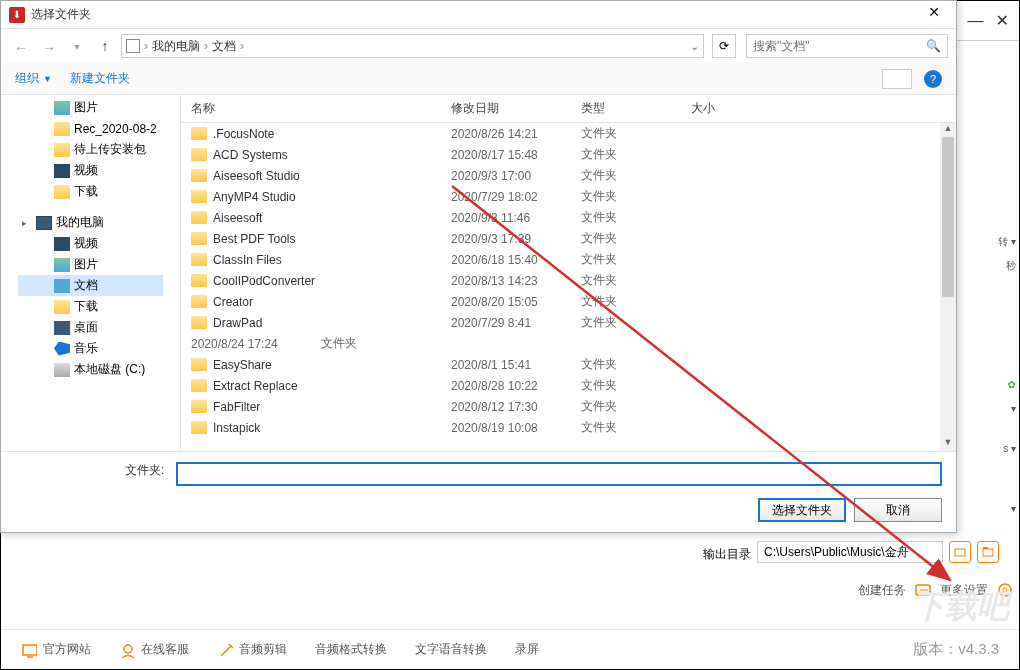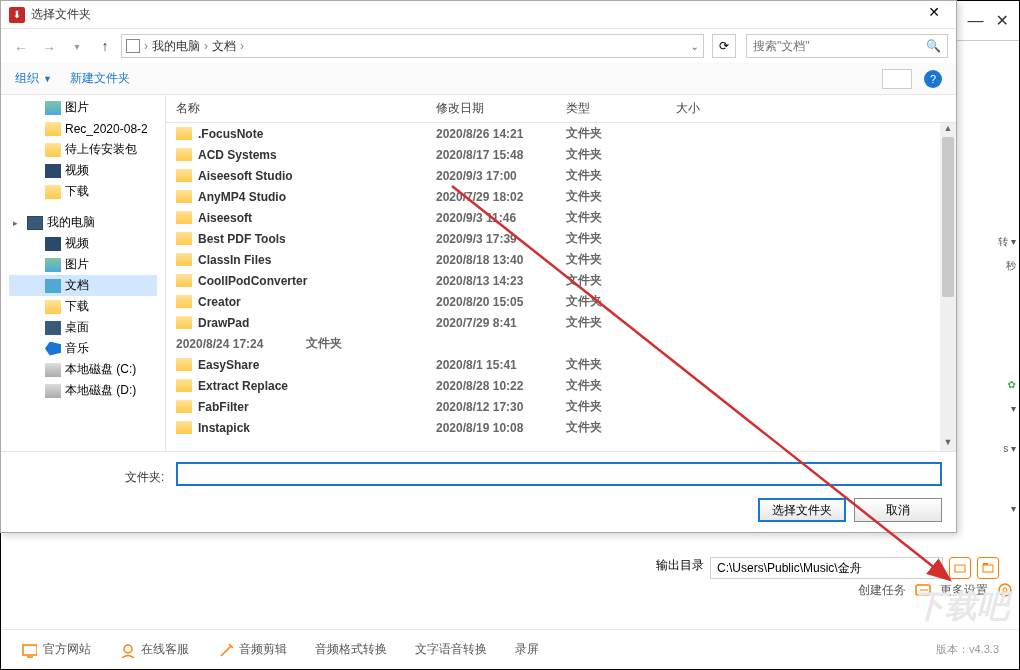--- a/index.html
+++ b/index.html
@@ -7,22 +7,22 @@
 .bg-window { position:absolute; top:0; left:0; right:0; bottom:0; border:1px solid #000; background:#fff; }
 .bg-top { position:absolute; top:0; right:0; left:956px; height:40px; border-bottom:1px solid #ccc; display:flex; justify-content:flex-end; align-items:center; padding:0 10px; gap:12px; }
 .bg-top span { font-size:16px; color:#333; }
 .bg-right { position:absolute; right:1px; top:230px; bottom:40px; width:20px; }
 .bg-side-btn { width:18px; height:20px; font-size:10px; color:#555; margin:4px 0; text-align:right; }
 .bg-watermark { position:absolute; right:10px; bottom:40px; font-size:32px; color:#e8e8e8; font-weight:bold; font-style:italic; }
 .bg-bottom { position:absolute; bottom:0; left:0; right:0; height:40px; border-top:1px solid #e5e5e5; display:flex; align-items:center; padding:0 20px; }
 .bg-bottom-link { display:flex; align-items:center; gap:6px; margin-right:28px; color:#555; }
 .bg-bottom-link .ic { width:16px; height:16px; display:flex; align-items:center; justify-content:center; }
 .orange { color:#ff7f00; }
-.version { margin-left:auto; color:#999; font-size:11px; }
-.bg-output { position:absolute; top:540px; left:655px; right:20px; display:flex; align-items:flex-start; gap:6px;margin-top:16px; }
+.version { margin-left:auto; color:#999; font-size:15px; }
+.bg-output { position:absolute; top:540px; left:702px; right:20px; display:flex; align-items:flex-end; gap:6px; }
 .bg-output input { flex:1; height:22px; border:1px solid #ccc; padding:0 6px; font-size:12px; }
 .bg-output .sq { width:22px; height:22px; border:1px solid #ff7f00; border-radius:3px; display:flex; align-items:center; justify-content:center; }
 .bg-tasks { position:absolute; top:580px; right:5px; display:flex; align-items:center; gap:8px; }
 .bg-tasks span { color:#555; }
 .bg-tasks .ic { width:18px; height:18px; }
 
 .dialog { position:absolute; top:0; left:0; width:957px; height:533px; background:#fff; border:1px solid #aaa; box-shadow:2px 2px 8px rgba(0,0,0,0.2); display:flex; flex-direction:column; }
 .title-bar { height:28px; display:flex; align-items:center; padding:0 8px; border-bottom:1px solid #e5e5e5; }
 .title-bar .logo { width:16px; height:16px; background:#c62828; border-radius:2px; margin-right:6px; display:flex; align-items:center; justify-content:center; color:#fff; font-size:10px; }
 .title-bar .title { flex:1; color:#333; }
@@ -37,52 +37,52 @@
 .breadcrumb .end-dd { margin-left:auto; display:flex; gap:4px; }
 .refresh { width:24px; height:24px; border:1px solid #ccc; display:flex; align-items:center; justify-content:center; margin-left:4px; }
 .search-box { width:202px; height:24px; border:1px solid #ccc; display:flex; align-items:center; padding:0 6px; margin-left:6px; }
 .search-box input { border:none; outline:none; flex:1; color:#888; }
 .toolbar { height:32px; border-bottom:1px solid #e5e5e5; background:#fafafa; display:flex; align-items:center; padding:0 14px; gap:18px; }
 .toolbar .link { color:#1976d2; display:flex; align-items:center; gap:4px; }
 .toolbar .right { margin-left:auto; display:flex; align-items:center; gap:12px; }
 .toolbar .view-btn { width:30px; height:20px; border:1px solid #ccc; background:#fff; }
 .toolbar .help { width:18px; height:18px; border-radius:50%; background:#1976d2; color:#fff; text-align:center; line-height:18px; font-size:11px; }
 .body { flex:1; display:flex; overflow:hidden; }
-.tree { width:165px; border-right:1px solid #e5e5e5; overflow-y:auto; padding:2px 8px; }
+.tree { width:180px; border-right:1px solid #e5e5e5; overflow-y:auto; padding:2px 17px; }
 .tree-item { display:flex; align-items:center; height:21px; padding-left:18px; gap:4px; cursor:pointer; }
 .tree-item.indent { padding-left:36px; }
 .tree-item.selected { background:#d0e7ff; }
 .tree-item .ic { width:16px; height:14px; flex-shrink:0; }
 .tree-item .exp { width:10px; font-size:9px; color:#666; margin-left:-14px; }
 .folder-ic { background:linear-gradient(#ffe29a,#ffc94a); border-radius:1px; }
 .doc-ic { background:#4fa8d8; }
 .pic-ic { background:linear-gradient(#7fc6a4,#4fa8d8); }
 .vid-ic { background:#2a4a6a; }
 .music-ic { background:#1976d2; clip-path:polygon(30% 0,100% 20%,100% 80%,30% 100%,0 50%); }
 .desk-ic { background:#3a5a7a; }
 .disk-ic { background:linear-gradient(#ddd,#aaa); }
 .pc-ic2 { background:#3a5a7a; border:1px solid #2a4a5a; }
 .file-list { flex:1; display:flex; flex-direction:column;justify-content:flex-end; }
 .list-header { height:28px; display:flex; align-items:center; border-bottom:1px solid #e5e5e5; }
 .list-header .col { padding:0 10px; color:#444; }
 .col-name { width:260px; }
 .col-date { width:130px; }
 .col-type { width:110px; }
 .col-size { width:80px; color:#1976d2; }
-.list-body { flex:1; overflow-y:auto; position:relative;font-weight:bold; }
+.list-body { flex:1; overflow-y:auto; position:relative; }
 .list-row { height:21px; display:flex; align-items:center; }
 .list-row .cell { padding:0 10px; color:#333; white-space:nowrap; overflow:hidden; text-overflow:ellipsis; }
 .list-row .name-cell { width:260px; display:flex; align-items:center; gap:6px; }
 .list-row .date-cell { width:130px; color:#666; }
 .list-row .type-cell { width:110px; color:#666; }
 .scrollbar { position:absolute; right:0; top:0; bottom:0; width:16px; background:#f0f0f0; }
 .scrollbar .thumb { position:absolute; left:2px; right:2px; top:14px; height:160px; background:#c8c8c8; border-radius:2px; }
 .scrollbar .arr { position:absolute; left:0; right:0; height:14px; text-align:center; font-size:9px; color:#666; }
 .footer { border-top:1px solid #e5e5e5; padding:10px 14px; }
-.folder-input { display:flex; align-items:flex-end; gap:12px; margin-bottom:12px; }
+.folder-input { display:flex; align-items:flex-start; gap:12px; margin-bottom:12px; }
 .folder-input label { color:#333; }
 .folder-input input { flex:1; height:24px; border:2px solid #1976d2; padding:0 6px; }
 .footer-buttons { display:flex; justify-content:flex-end; gap:8px; }
 .footer-buttons button { width:88px; height:24px; border:1px solid #888; background:linear-gradient(#fff,#e8e8e8); cursor:pointer; }
 .footer-buttons button.primary { border:2px solid #1976d2; }
 .arrow-svg { position:absolute; top:0; left:0; pointer-events:none; z-index:100; }
 </style>
 </head>
 <body>
 
@@ -251,24 +251,20 @@
           <span>桌面</span>
         </div>
         <div class="tree-item indent">
           <div class="ic music-ic"></div>
           <span>音乐</span>
         </div>
         <div class="tree-item indent">
           <div class="ic disk-ic"></div>
           <span>本地磁盘 (C:)</span>
         </div>
-        <div class="tree-item indent">
-          <div class="ic disk-ic"></div>
-          <span>本地磁盘 (D:)</span>
-        </div>
       </div>
     <div class="file-list">
       <div class="list-header">
         <div class="col col-name">名称</div>
         <div class="col col-date">修改日期</div>
         <div class="col col-type">类型</div>
         <div class="col col-size">大小</div>
       </div>
       <div class="list-body" id="list-body">
         <div class="list-row">
@@ -317,21 +313,21 @@
               <span>Best PDF Tools</span>
             </div>
             <div class="cell date-cell">2020/9/3 17:39</div>
             <div class="cell type-cell">文件夹</div>
           </div>
           <div class="list-row">
             <div class="cell name-cell">
               <div class="ic folder-ic" style="width:16px;height:13px"></div>
               <span>ClassIn Files</span>
             </div>
-            <div class="cell date-cell">2020/8/18 13:40</div>
+            <div class="cell date-cell">2020/6/18 15:40</div>
             <div class="cell type-cell">文件夹</div>
           </div>
           <div class="list-row">
             <div class="cell name-cell">
               <div class="ic folder-ic" style="width:16px;height:13px"></div>
               <span>CoolIPodConverter</span>
             </div>
             <div class="cell date-cell">2020/8/13 14:23</div>
             <div class="cell type-cell">文件夹</div>
           </div>

